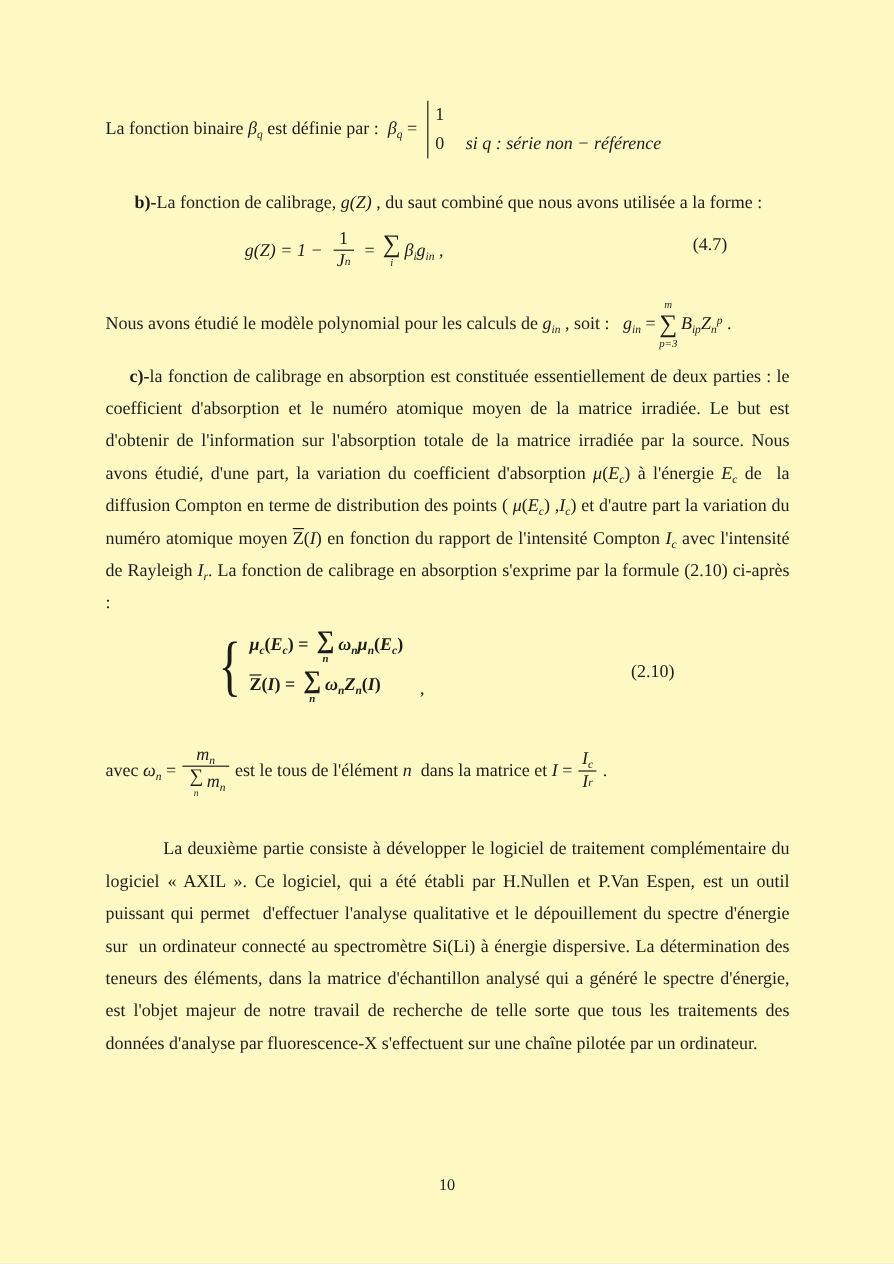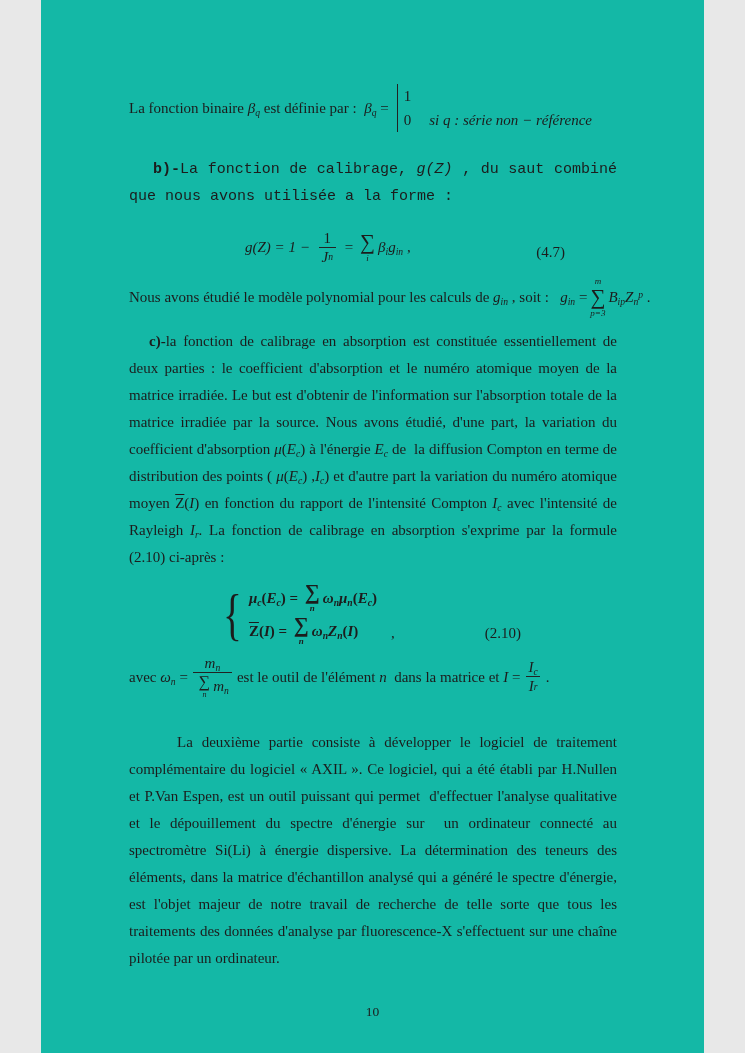--- a/index.html
+++ b/index.html
@@ -1,33 +1,33 @@
 <!DOCTYPE html>
 <html><head>
 <meta charset="utf-8">
 <style>
   html,body{margin:0;padding:0;background:#e8e8e8;}
   .page{
     position:relative;
-    width:663px;height:1053px;
+    width:745px;height:1053px;
     margin:0 auto;
-    background:#14b8a6;
+    background:#fef9c3;
     overflow:hidden;
     font-family:"Liberation Serif","DejaVu Serif",serif;
     color:#1c1c1c;
     font-size:15px;
     line-height:27px;
   }
   .content{padding:84px 87px 0 88px;}
   p{margin:0;}
   .just{text-align:justify;}
   .mt6{margin-top:6px;}
   .mt8{margin-top:8px;}
   .mt24{margin-top:24px;}
-  .indent-b{text-indent:24px;font-family:Liberation Mono, monospace;}
+  .indent-b{text-indent:24px;}
   .indent-c{text-indent:20px;}
   .indent-first{text-indent:48px;}
 
   
   .sg-i{font-style:italic;}
   .sg-b{font-weight:bold;}
   .sg-over{text-decoration:overline;}
   sub,sup{font-size:64%;font-style:italic;line-height:0;}
   sub{vertical-align:-0.35em;}
   sup{vertical-align:0.45em;}
@@ -35,21 +35,21 @@
   
   .line-flex{display:flex;align-items:center;}
 
   
   .cases{display:inline-flex;flex-direction:column;border-left:1.4px solid #222;
          padding-left:6px;margin-left:8px;}
   .crow{display:flex;gap:18px;line-height:24px;white-space:nowrap;}
   .cval{font-style:normal;}
 
   
-  .eq-row{display:flex;align-items:flex-end;gap:10px;}
+  .eq-row{display:flex;align-items:flex-start;gap:10px;}
   .eq29{margin-top:8px;min-height:48px;}
   .eq29 .eq-body{margin-left:116px;}
   .eq29 .eq-num{margin-left:auto;margin-right:52px;}
   .eq210{margin-top:6px;min-height:70px;}
   .eq210 .eq-body210{margin-left:90px;display:flex;align-items:center;}
   .eq210 .eq-num{margin-left:auto;margin-right:96px;margin-top:24px;}
   .eq-body{display:inline-flex;align-items:center;white-space:nowrap;}
 
   .frac{display:inline-flex;flex-direction:column;align-items:center;
         vertical-align:middle;margin:0 5px;line-height:1.15;}
@@ -63,23 +63,23 @@
   .bigsum.small .sym{font-size:16px;}
   .bigsum.small .lim{font-size:8px;}
 
   .sysbrace{font-size:56px;font-weight:300;line-height:0.9;margin-right:3px;
             transform:scaleX(0.7);display:inline-block;}
   .syslines{display:inline-flex;flex-direction:column;gap:1px;}
   .sysline{display:inline-flex;align-items:center;white-space:nowrap;font-weight:bold;}
   .syscomma{align-self:flex-end;margin-left:14px;}
 
   .p5{margin-top:8px;min-height:46px;white-space:nowrap;}
-  .p7{margin-top:2px;min-height:56px;}
+  .p7{margin-top:22px;min-height:56px;}
 
-  .footer{position:absolute;left:0;top:998px;width:100%;text-align:center;
+  .footer{position:absolute;left:0;top:974px;width:100%;text-align:center;
           font-size:13.5px;}
 </style>
 </head>
 <body>
 
 <div class="page">
   <div class="content">
 
     <div class="line-flex">
       <span class="rich"><span>La fonction binaire </span><span class="sg-i">β</span><sub>q</sub><span> est définie par : &nbsp;</span><span class="sg-i">β</span><sub>q</sub><span> =</span></span>
@@ -161,21 +161,21 @@
       <span class="frac">
         <span class="num rich"><span class="sg-i">m</span><sub>n</sub></span>
         <span class="den">
           <span class="bigsum small">
             <span class="sym">∑</span>
             <span class="lim rich"><span class="sg-i">n</span></span>
           </span>
           <span class="rich"><span class="sg-i">m</span><sub>n</sub></span>
         </span>
       </span>
-      <span class="rich"><span> est le outil de l'élément </span><span class="sg-i">n</span><span> &nbsp;dans la matrice et </span><span class="sg-i">I</span><span> =</span></span>
+      <span class="rich"><span> est le tous de l'élément </span><span class="sg-i">n</span><span> &nbsp;dans la matrice et </span><span class="sg-i">I</span><span> =</span></span>
       <span class="frac">
         <span class="num rich"><span class="sg-i">I</span><sub>c</sub></span>
         <span class="den rich">
             <span class="sg-i">I</span>
             <sub>r</sub>
           </span>
       </span>
       <span class="rich"><span> .</span></span>
     </div>
 

